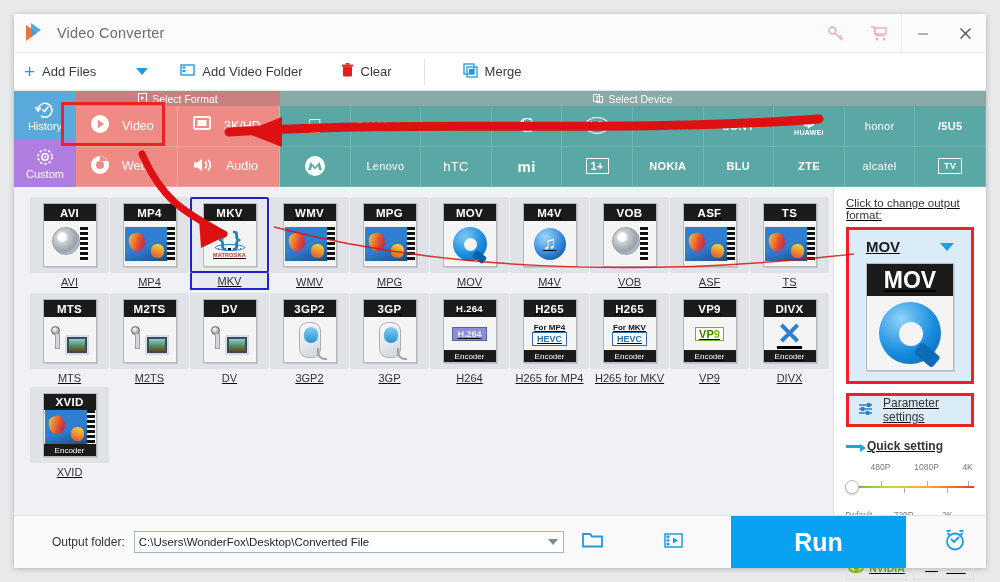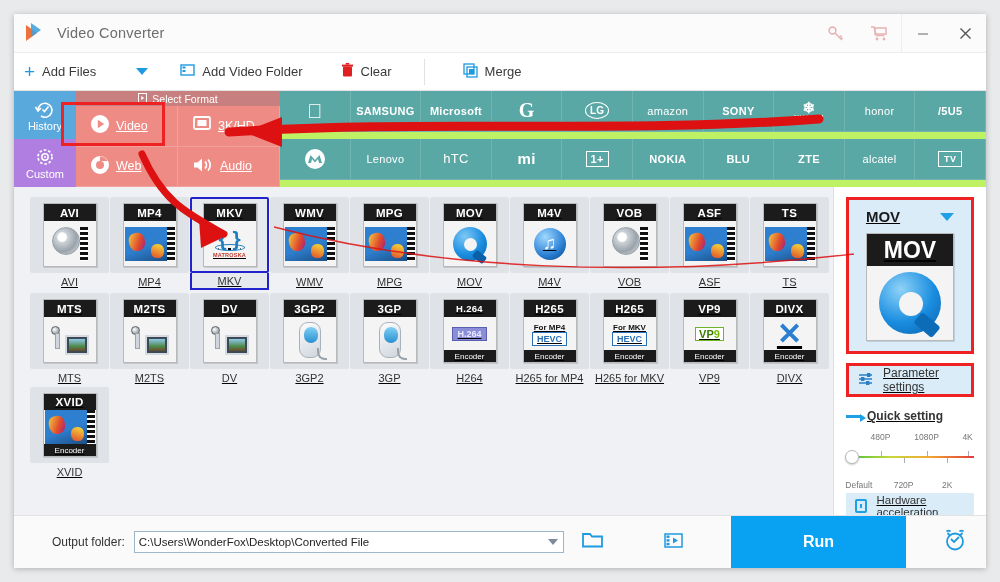--- a/index.html
+++ b/index.html
@@ -51,22 +51,22 @@
   .cat-col { display:flex; flex-direction:column; }
   .cat-head { height:15px; font-size:10.5px; color:#fff; display:flex;
     align-items:center; justify-content:center; gap:5px; }
   .fmt-head { background:#c87f7f; }
   .dev-head { background:#8aaaa8; }
   .cat-body { flex:1; display:flex; flex-wrap:wrap; }
 
   .fmt-col { width:204px; }
   .fmt-body { height:81px; }
   .fmt-cell { width:102px; height:40.5px; background:#ef8b85; color:#fff;
-    display:flex; align-items:center; gap:6px; padding-left:14px; font-size:12.5px;
-    border-right:1px solid rgba(255,255,255,.18); border-bottom:1px solid rgba(255,255,255,.18);text-decoration:underline; }
+    display:flex; align-items:center; gap:12px; padding-left:14px; font-size:12.5px;
+    border-right:1px solid rgba(255,255,255,.18); border-bottom:1px solid rgba(255,255,255,.18); }
 
   .dev-col { flex:1; }
   .dev-body { height:81px; }
   .dev-cell { width:10%; height:40.5px; background:#5aa8a6; color:#fff;
     display:flex; align-items:center; justify-content:center; font-size:11px;
     border-right:1px solid rgba(255,255,255,.14);
     border-bottom:1px solid rgba(255,255,255,.14); font-weight:bold; letter-spacing:.3px; }
   .apple-glyph { font-size:20px; line-height:1; }
 
   
@@ -210,21 +210,21 @@
   .bottom { position:absolute; left:0; bottom:0; width:100%; height:53px;
     background:#fafafa; border-top:1px solid #e2e2e2; display:flex; align-items:center; }
   .outlabel { font-size:12px; color:#333; margin-left:38px; margin-right:9px; }
   .outinput { width:430px; height:22px; border:1px solid #9fb6c8; background:#fff;
     display:flex; align-items:center; font-size:11.5px; color:#222; padding-left:4px; position:relative; }
   .outinput .caret3 { position:absolute; right:5px; width:0;height:0;
     border-left:5px solid transparent;border-right:5px solid transparent;border-top:6px solid #7b8b99; }
   .folder-ico { margin-left:18px; color:#1f9ae0; }
   .film-ico { margin-left:60px; color:#1f9ae0; }
   .runbtn { position:absolute; right:80px; top:0; width:175px; height:52px; background:#09a1f2;
-    color:#fff; font-size:16px; font-weight:bold; display:flex; align-items:center; justify-content:center; }
+    color:#fff; font-size:25px; font-weight:bold; display:flex; align-items:center; justify-content:center; }
   .clock-ico { position:absolute; right:18px; color:#1f9ae0; }
   #arrows { position:absolute; left:0; top:0; width:972px; height:554px;
     pointer-events:none; z-index:60; }
   .redbox { position:absolute; border:3px solid #ee2222; z-index:61; pointer-events:none; }
 </style>
 </head>
 <body>
 
 <div id="app">
 
@@ -371,20 +371,29 @@
                 <path d="M13 5.5 a5 5 0 0 1 0 7" fill="none" stroke="#fff" stroke-width="1.8"></path>
                 <path d="M16 3.5 a8 8 0 0 1 0 11" fill="none" stroke="#fff" stroke-width="1.8"></path>
               </svg>
           </span>
           <span>Audio</span>
         </div>
       </div>
     </div>
 
     <div class="cat-col dev-col">
+      <div class="cat-head dev-head">
+        <span>
+          <svg width="10" height="10" viewBox="0 0 10 10">
+              <rect x="0.5" y="1.5" width="6" height="7" fill="none" stroke="#fff" stroke-width="1"></rect>
+              <rect x="4" y="3.5" width="5.5" height="6" fill="none" stroke="#fff" stroke-width="1"></rect>
+            </svg>
+        </span>
+        <span>Select Device</span>
+      </div>
       <div class="cat-body dev-body" id="device-grid">
           <div class="dev-cell">
             <span class="apple-glyph"></span>
           </div>
           <div class="dev-cell">
             <span>SAMSUNG</span>
           </div>
           <div class="dev-cell">
             <span>Microsoft</span>
           </div>
@@ -731,20 +740,21 @@
                 </div>
                 <div class="ftr">Encoder</div>
               </div>
             </div>
             <div class="cap">XVID</div>
           </div>
         </div>
     </div>
 
     <div class="right">
+      <div class="hint">Click to change output format:</div>
 
       <div class="outbox">
         <div class="row">
           <div class="name">MOV</div>
           <div class="caret2"></div>
         </div>
         <div class="bigcard">
           <div class="hdr">MOV</div>
           <div class="body">
               <div class="qt-big"></div>

